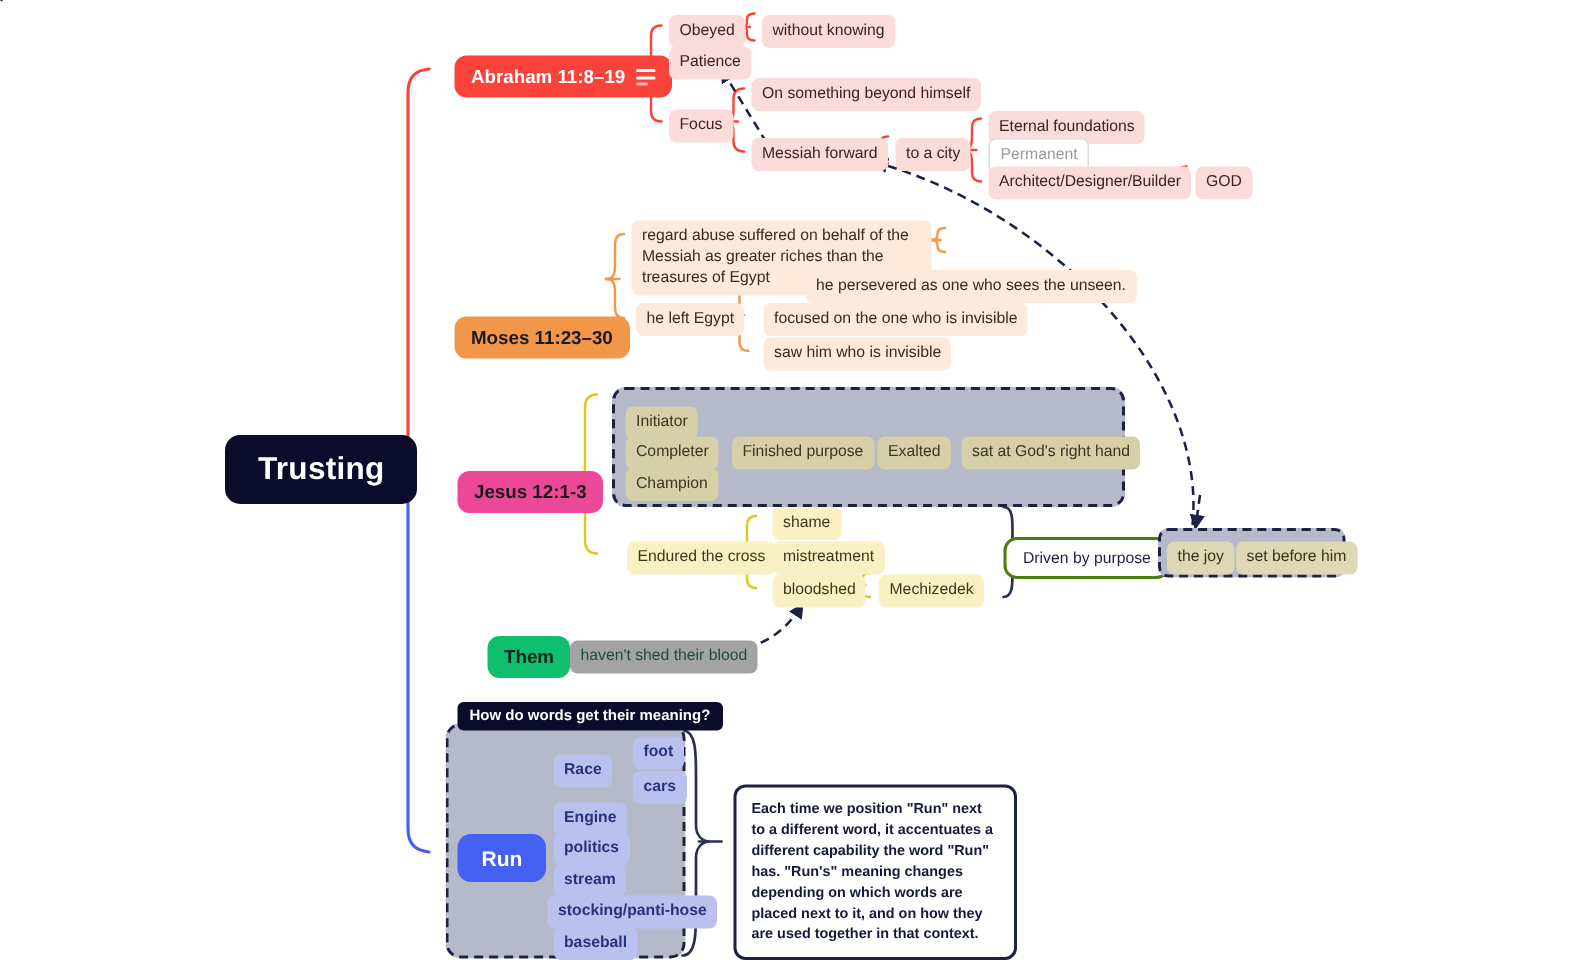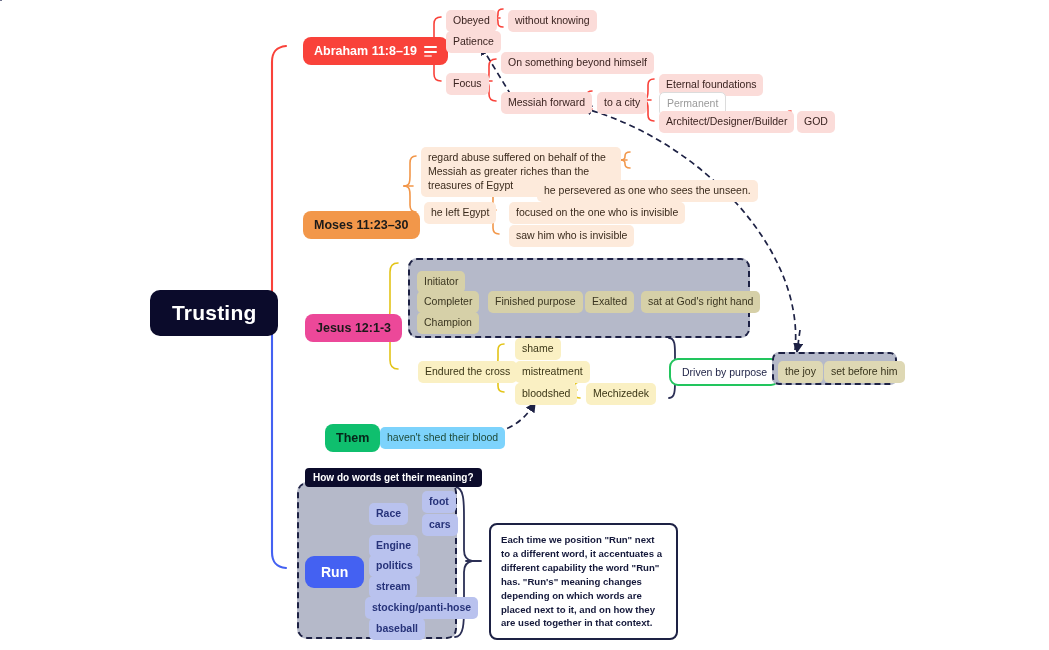--- a/index.html
+++ b/index.html
@@ -34,21 +34,21 @@
   .listicon i:nth-child(1){width:13px;}
   .listicon i:nth-child(2){width:13px;}
   .listicon i:nth-child(3){width:8px;background:#ffb3ae;margin-bottom:0;}
 
   
   .tag{border-radius:5px;font-size:10.5px;padding:4px 7px;line-height:1.32;}
   .tag.pink{background:#fbdcd9;color:#3a2320;}
   .tag.peach{background:#fdeadb;color:#3a2a1c;}
   .tag.khaki{background:#d6d0a8;color:#3a3520;}
   .tag.cream{background:#faf0c3;color:#3b3617;}
-  .tag.mint{background:#7dd3fc;color:#1f4c3a;text-align:right;}
+  .tag.mint{background:#a3a3a3;color:#1f4c3a;text-align:right;}
   .tag.periwinkle{background:#b9c2ee;color:#27337a;font-weight:600;}
   .tag.ghost{background:#ffffff;color:#9a9a9a;border:1px solid #dcdcdc;}
   .tag.joy{background:#ded8b4;color:#37331c;}
 
   .tag.wrap{white-space:normal;}
 
   
   .dashbox{
     position:absolute;box-sizing:border-box;
     border:2px dashed #1d2144;border-radius:9px;background:#b5b9c9;
@@ -56,21 +56,21 @@
   .dashbox.small{border-radius:7px;}
   .dashbox.run{background:#b5b9c9;border-radius:10px;}
 
   .sectionlabel{
     position:absolute;background:#0b0b2b;color:#fff;border-radius:4px;
     font-size:10px;font-weight:600;padding:4px 8px;white-space:nowrap;
   }
 
   .pill-outline{
     position:absolute;box-sizing:border-box;
-    border:2px solid #22c55e;border-radius:9px;background:#ffffff;
+    border:2px solid #4d7c0f;border-radius:9px;background:#ffffff;
     color:#1c2044;font-size:10.5px;padding:6px 11px;white-space:nowrap;
   }
 
   .notebox{
     position:absolute;box-sizing:border-box;
     border:2px solid #1d2144;border-radius:8px;background:#ffffff;
     color:#14183a;font-size:9.6px;font-weight:700;line-height:1.45;
     padding:8px 10px;white-space:normal;
   }
 </style>

